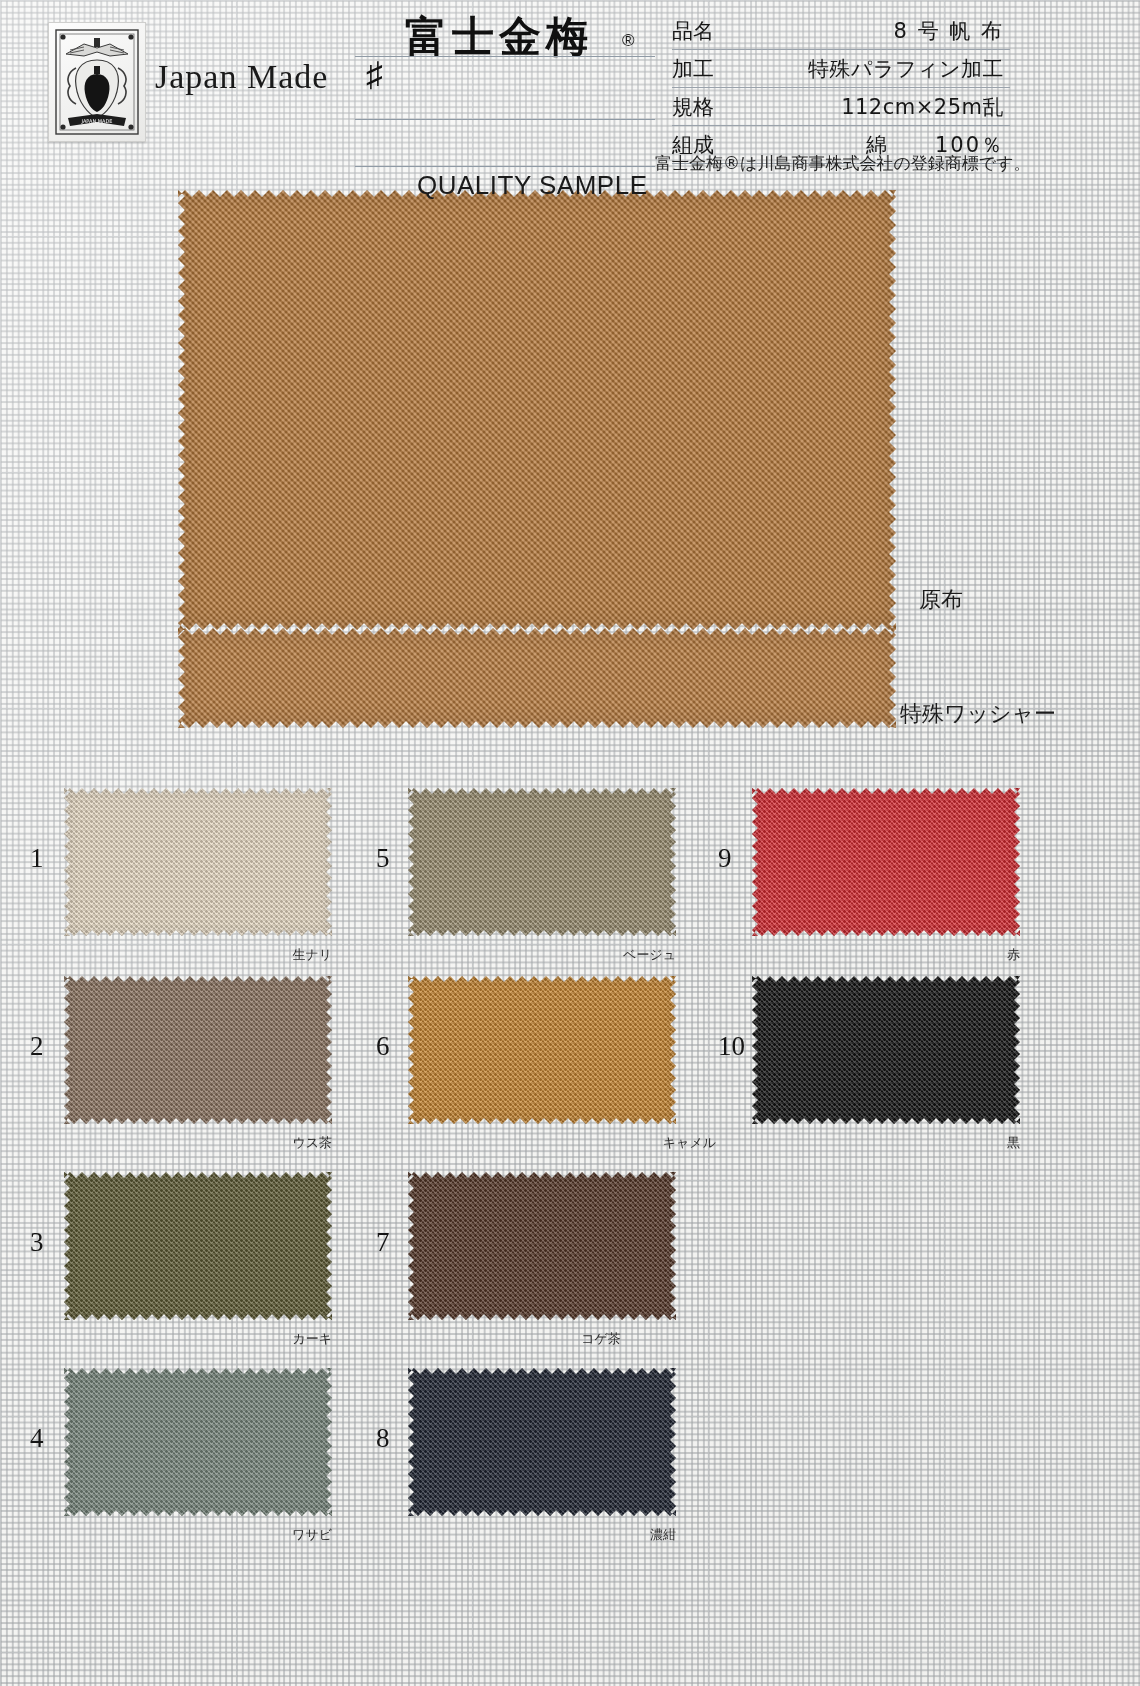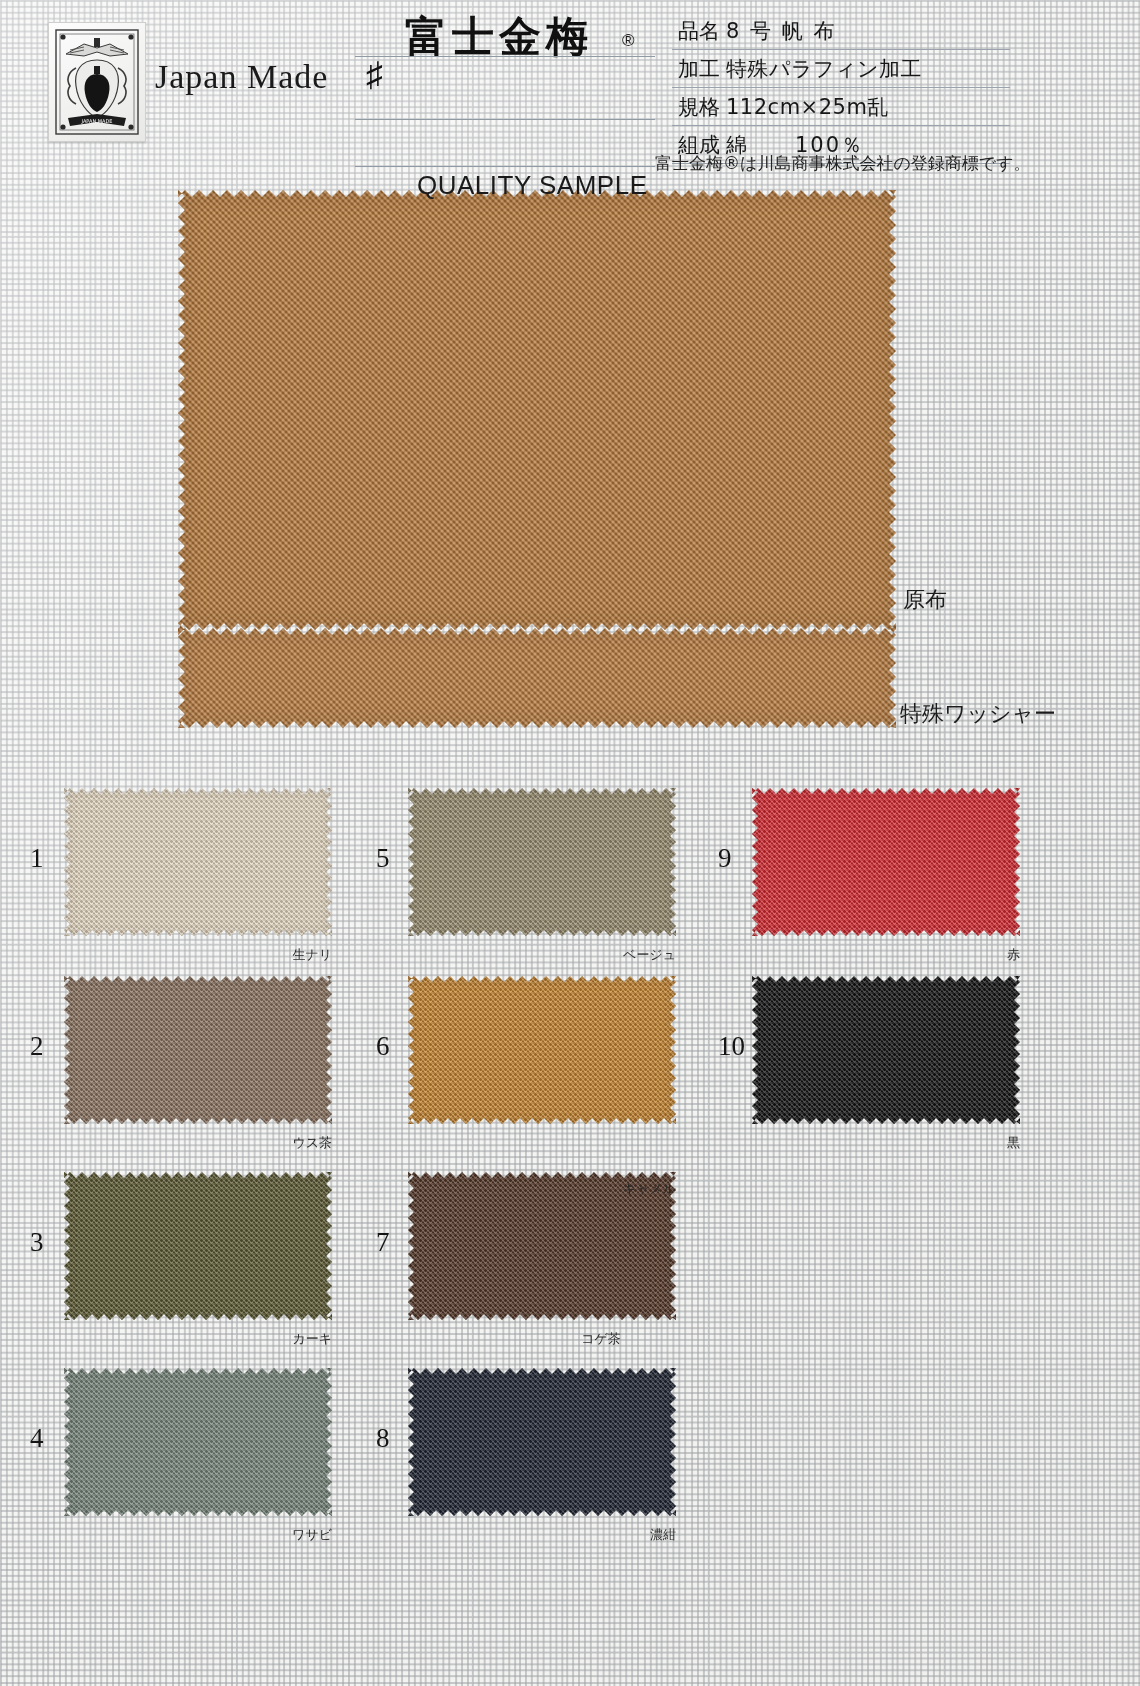--- a/index.html
+++ b/index.html
@@ -121,25 +121,24 @@
     display: flex;
     align-items: center;
   }
   .spec-key {
     width: 54px;
     flex: none;
     font-family: "DejaVu Sans", sans-serif;
     font-size: 21px;
     color: #171717;
     letter-spacing: 0px;
-    text-align: center;
   }
   .spec-val {
     flex: 1;
-    text-align: left;
+    text-align: right;
     font-family: "DejaVu Sans", sans-serif;
     font-size: 21px;
     color: #171717;
     letter-spacing: 2px;
     padding-right: 6px;
   }
   .spec-val.tight { letter-spacing: 0.5px; }
   .trademark {
     position: absolute;
     left: 655px; top: 152px;
@@ -182,21 +181,21 @@
   }
 
   .side-label {
     position: absolute;
     font-family: "DejaVu Sans", sans-serif;
     font-size: 22px;
     color: #1c1c1c;
     z-index: 5;
     white-space: nowrap;
   }
-  .label-genpu { left: 903px; top: 585px; }
+  .label-genpu { left: 903px; top: 585px; padding-left: 16px; }
   .label-washer { left: 900px; top: 699px; }
 
   
   .sw {
     position: absolute;
     z-index: 3;
   }
   .sw .chip {
     position: absolute;
     inset: 0;
@@ -319,21 +318,21 @@
       <div class="sw-name" style="left: 182px; width: 150px; top: 1526px;">ワサビ</div>
       <div class="sw" style="left: 408px; top: 788px; width: 268px; height: 148px;">
         <div class="chip" style="background-color: rgb(150, 139, 110); clip-path: polygon(0px 6px, 6px 0px, 12px 6px, 18px 0px, 24px 6px, 30px 0px, 36px 6px, 42px 0px, 48px 6px, 54px 0px, 60px 6px, 66px 0px, 72px 6px, 78px 0px, 84px 6px, 90px 0px, 96px 6px, 102px 0px, 108px 6px, 114px 0px, 120px 6px, 126px 0px, 132px 6px, 138px 0px, 144px 6px, 150px 0px, 156px 6px, 162px 0px, 168px 6px, 174px 0px, 180px 6px, 186px 0px, 192px 6px, 198px 0px, 204px 6px, 210px 0px, 216px 6px, 222px 0px, 228px 6px, 234px 0px, 240px 6px, 246px 0px, 252px 6px, 258px 0px, 264px 6px, 268px 0px, 262px 0px, 268px 6px, 262px 12px, 268px 18px, 262px 24px, 268px 30px, 262px 36px, 268px 42px, 262px 48px, 268px 54px, 262px 60px, 268px 66px, 262px 72px, 268px 78px, 262px 84px, 268px 90px, 262px 96px, 268px 102px, 262px 108px, 268px 114px, 262px 120px, 268px 126px, 262px 132px, 268px 138px, 262px 144px, 268px 148px, 268px 142px, 262px 148px, 256px 142px, 250px 148px, 244px 142px, 238px 148px, 232px 142px, 226px 148px, 220px 142px, 214px 148px, 208px 142px, 202px 148px, 196px 142px, 190px 148px, 184px 142px, 178px 148px, 172px 142px, 166px 148px, 160px 142px, 154px 148px, 148px 142px, 142px 148px, 136px 142px, 130px 148px, 124px 142px, 118px 148px, 112px 142px, 106px 148px, 100px 142px, 94px 148px, 88px 142px, 82px 148px, 76px 142px, 70px 148px, 64px 142px, 58px 148px, 52px 142px, 46px 148px, 40px 142px, 34px 148px, 28px 142px, 22px 148px, 16px 142px, 10px 148px, 4px 142px, 0px 148px, 6px 148px, 0px 142px, 6px 136px, 0px 130px, 6px 124px, 0px 118px, 6px 112px, 0px 106px, 6px 100px, 0px 94px, 6px 88px, 0px 82px, 6px 76px, 0px 70px, 6px 64px, 0px 58px, 6px 52px, 0px 46px, 6px 40px, 0px 34px, 6px 28px, 0px 22px, 6px 16px, 0px 10px, 6px 4px, 0px 0px);"></div>
       </div>
       <div class="sw-num" style="left: 376px; top: 843px;">5</div>
       <div class="sw-name" style="left: 526px; width: 150px; top: 946px;">ベージュ</div>
       <div class="sw" style="left: 408px; top: 976px; width: 268px; height: 148px;">
         <div class="chip" style="background-color: rgb(197, 131, 47); clip-path: polygon(0px 6px, 6px 0px, 12px 6px, 18px 0px, 24px 6px, 30px 0px, 36px 6px, 42px 0px, 48px 6px, 54px 0px, 60px 6px, 66px 0px, 72px 6px, 78px 0px, 84px 6px, 90px 0px, 96px 6px, 102px 0px, 108px 6px, 114px 0px, 120px 6px, 126px 0px, 132px 6px, 138px 0px, 144px 6px, 150px 0px, 156px 6px, 162px 0px, 168px 6px, 174px 0px, 180px 6px, 186px 0px, 192px 6px, 198px 0px, 204px 6px, 210px 0px, 216px 6px, 222px 0px, 228px 6px, 234px 0px, 240px 6px, 246px 0px, 252px 6px, 258px 0px, 264px 6px, 268px 0px, 262px 0px, 268px 6px, 262px 12px, 268px 18px, 262px 24px, 268px 30px, 262px 36px, 268px 42px, 262px 48px, 268px 54px, 262px 60px, 268px 66px, 262px 72px, 268px 78px, 262px 84px, 268px 90px, 262px 96px, 268px 102px, 262px 108px, 268px 114px, 262px 120px, 268px 126px, 262px 132px, 268px 138px, 262px 144px, 268px 148px, 268px 142px, 262px 148px, 256px 142px, 250px 148px, 244px 142px, 238px 148px, 232px 142px, 226px 148px, 220px 142px, 214px 148px, 208px 142px, 202px 148px, 196px 142px, 190px 148px, 184px 142px, 178px 148px, 172px 142px, 166px 148px, 160px 142px, 154px 148px, 148px 142px, 142px 148px, 136px 142px, 130px 148px, 124px 142px, 118px 148px, 112px 142px, 106px 148px, 100px 142px, 94px 148px, 88px 142px, 82px 148px, 76px 142px, 70px 148px, 64px 142px, 58px 148px, 52px 142px, 46px 148px, 40px 142px, 34px 148px, 28px 142px, 22px 148px, 16px 142px, 10px 148px, 4px 142px, 0px 148px, 6px 148px, 0px 142px, 6px 136px, 0px 130px, 6px 124px, 0px 118px, 6px 112px, 0px 106px, 6px 100px, 0px 94px, 6px 88px, 0px 82px, 6px 76px, 0px 70px, 6px 64px, 0px 58px, 6px 52px, 0px 46px, 6px 40px, 0px 34px, 6px 28px, 0px 22px, 6px 16px, 0px 10px, 6px 4px, 0px 0px);"></div>
       </div>
       <div class="sw-num" style="left: 376px; top: 1031px;">6</div>
-      <div class="sw-name" style="left: 526px; width: 150px; top: 1180px;">キャメル</div>
+      <div class="sw-name" style="left: 526px; width: 150px; top: 1134px; padding-left: 40px;">キャメル</div>
       <div class="sw" style="left: 408px; top: 1172px; width: 268px; height: 148px;">
         <div class="chip" style="background-color: rgb(85, 55, 41); clip-path: polygon(0px 6px, 6px 0px, 12px 6px, 18px 0px, 24px 6px, 30px 0px, 36px 6px, 42px 0px, 48px 6px, 54px 0px, 60px 6px, 66px 0px, 72px 6px, 78px 0px, 84px 6px, 90px 0px, 96px 6px, 102px 0px, 108px 6px, 114px 0px, 120px 6px, 126px 0px, 132px 6px, 138px 0px, 144px 6px, 150px 0px, 156px 6px, 162px 0px, 168px 6px, 174px 0px, 180px 6px, 186px 0px, 192px 6px, 198px 0px, 204px 6px, 210px 0px, 216px 6px, 222px 0px, 228px 6px, 234px 0px, 240px 6px, 246px 0px, 252px 6px, 258px 0px, 264px 6px, 268px 0px, 262px 0px, 268px 6px, 262px 12px, 268px 18px, 262px 24px, 268px 30px, 262px 36px, 268px 42px, 262px 48px, 268px 54px, 262px 60px, 268px 66px, 262px 72px, 268px 78px, 262px 84px, 268px 90px, 262px 96px, 268px 102px, 262px 108px, 268px 114px, 262px 120px, 268px 126px, 262px 132px, 268px 138px, 262px 144px, 268px 148px, 268px 142px, 262px 148px, 256px 142px, 250px 148px, 244px 142px, 238px 148px, 232px 142px, 226px 148px, 220px 142px, 214px 148px, 208px 142px, 202px 148px, 196px 142px, 190px 148px, 184px 142px, 178px 148px, 172px 142px, 166px 148px, 160px 142px, 154px 148px, 148px 142px, 142px 148px, 136px 142px, 130px 148px, 124px 142px, 118px 148px, 112px 142px, 106px 148px, 100px 142px, 94px 148px, 88px 142px, 82px 148px, 76px 142px, 70px 148px, 64px 142px, 58px 148px, 52px 142px, 46px 148px, 40px 142px, 34px 148px, 28px 142px, 22px 148px, 16px 142px, 10px 148px, 4px 142px, 0px 148px, 6px 148px, 0px 142px, 6px 136px, 0px 130px, 6px 124px, 0px 118px, 6px 112px, 0px 106px, 6px 100px, 0px 94px, 6px 88px, 0px 82px, 6px 76px, 0px 70px, 6px 64px, 0px 58px, 6px 52px, 0px 46px, 6px 40px, 0px 34px, 6px 28px, 0px 22px, 6px 16px, 0px 10px, 6px 4px, 0px 0px);"></div>
       </div>
       <div class="sw-num" style="left: 376px; top: 1227px;">7</div>
       <div class="sw-name" style="left: 526px; width: 150px; top: 1330px; text-align: center;">コゲ茶</div>
       <div class="sw" style="left: 408px; top: 1368px; width: 268px; height: 148px;">
         <div class="chip" style="background-color: rgb(30, 36, 49); clip-path: polygon(0px 6px, 6px 0px, 12px 6px, 18px 0px, 24px 6px, 30px 0px, 36px 6px, 42px 0px, 48px 6px, 54px 0px, 60px 6px, 66px 0px, 72px 6px, 78px 0px, 84px 6px, 90px 0px, 96px 6px, 102px 0px, 108px 6px, 114px 0px, 120px 6px, 126px 0px, 132px 6px, 138px 0px, 144px 6px, 150px 0px, 156px 6px, 162px 0px, 168px 6px, 174px 0px, 180px 6px, 186px 0px, 192px 6px, 198px 0px, 204px 6px, 210px 0px, 216px 6px, 222px 0px, 228px 6px, 234px 0px, 240px 6px, 246px 0px, 252px 6px, 258px 0px, 264px 6px, 268px 0px, 262px 0px, 268px 6px, 262px 12px, 268px 18px, 262px 24px, 268px 30px, 262px 36px, 268px 42px, 262px 48px, 268px 54px, 262px 60px, 268px 66px, 262px 72px, 268px 78px, 262px 84px, 268px 90px, 262px 96px, 268px 102px, 262px 108px, 268px 114px, 262px 120px, 268px 126px, 262px 132px, 268px 138px, 262px 144px, 268px 148px, 268px 142px, 262px 148px, 256px 142px, 250px 148px, 244px 142px, 238px 148px, 232px 142px, 226px 148px, 220px 142px, 214px 148px, 208px 142px, 202px 148px, 196px 142px, 190px 148px, 184px 142px, 178px 148px, 172px 142px, 166px 148px, 160px 142px, 154px 148px, 148px 142px, 142px 148px, 136px 142px, 130px 148px, 124px 142px, 118px 148px, 112px 142px, 106px 148px, 100px 142px, 94px 148px, 88px 142px, 82px 148px, 76px 142px, 70px 148px, 64px 142px, 58px 148px, 52px 142px, 46px 148px, 40px 142px, 34px 148px, 28px 142px, 22px 148px, 16px 142px, 10px 148px, 4px 142px, 0px 148px, 6px 148px, 0px 142px, 6px 136px, 0px 130px, 6px 124px, 0px 118px, 6px 112px, 0px 106px, 6px 100px, 0px 94px, 6px 88px, 0px 82px, 6px 76px, 0px 70px, 6px 64px, 0px 58px, 6px 52px, 0px 46px, 6px 40px, 0px 34px, 6px 28px, 0px 22px, 6px 16px, 0px 10px, 6px 4px, 0px 0px);"></div>
       </div>
       <div class="sw-num" style="left: 376px; top: 1423px;">8</div>
       <div class="sw-name" style="left: 526px; width: 150px; top: 1526px;">濃紺</div>

